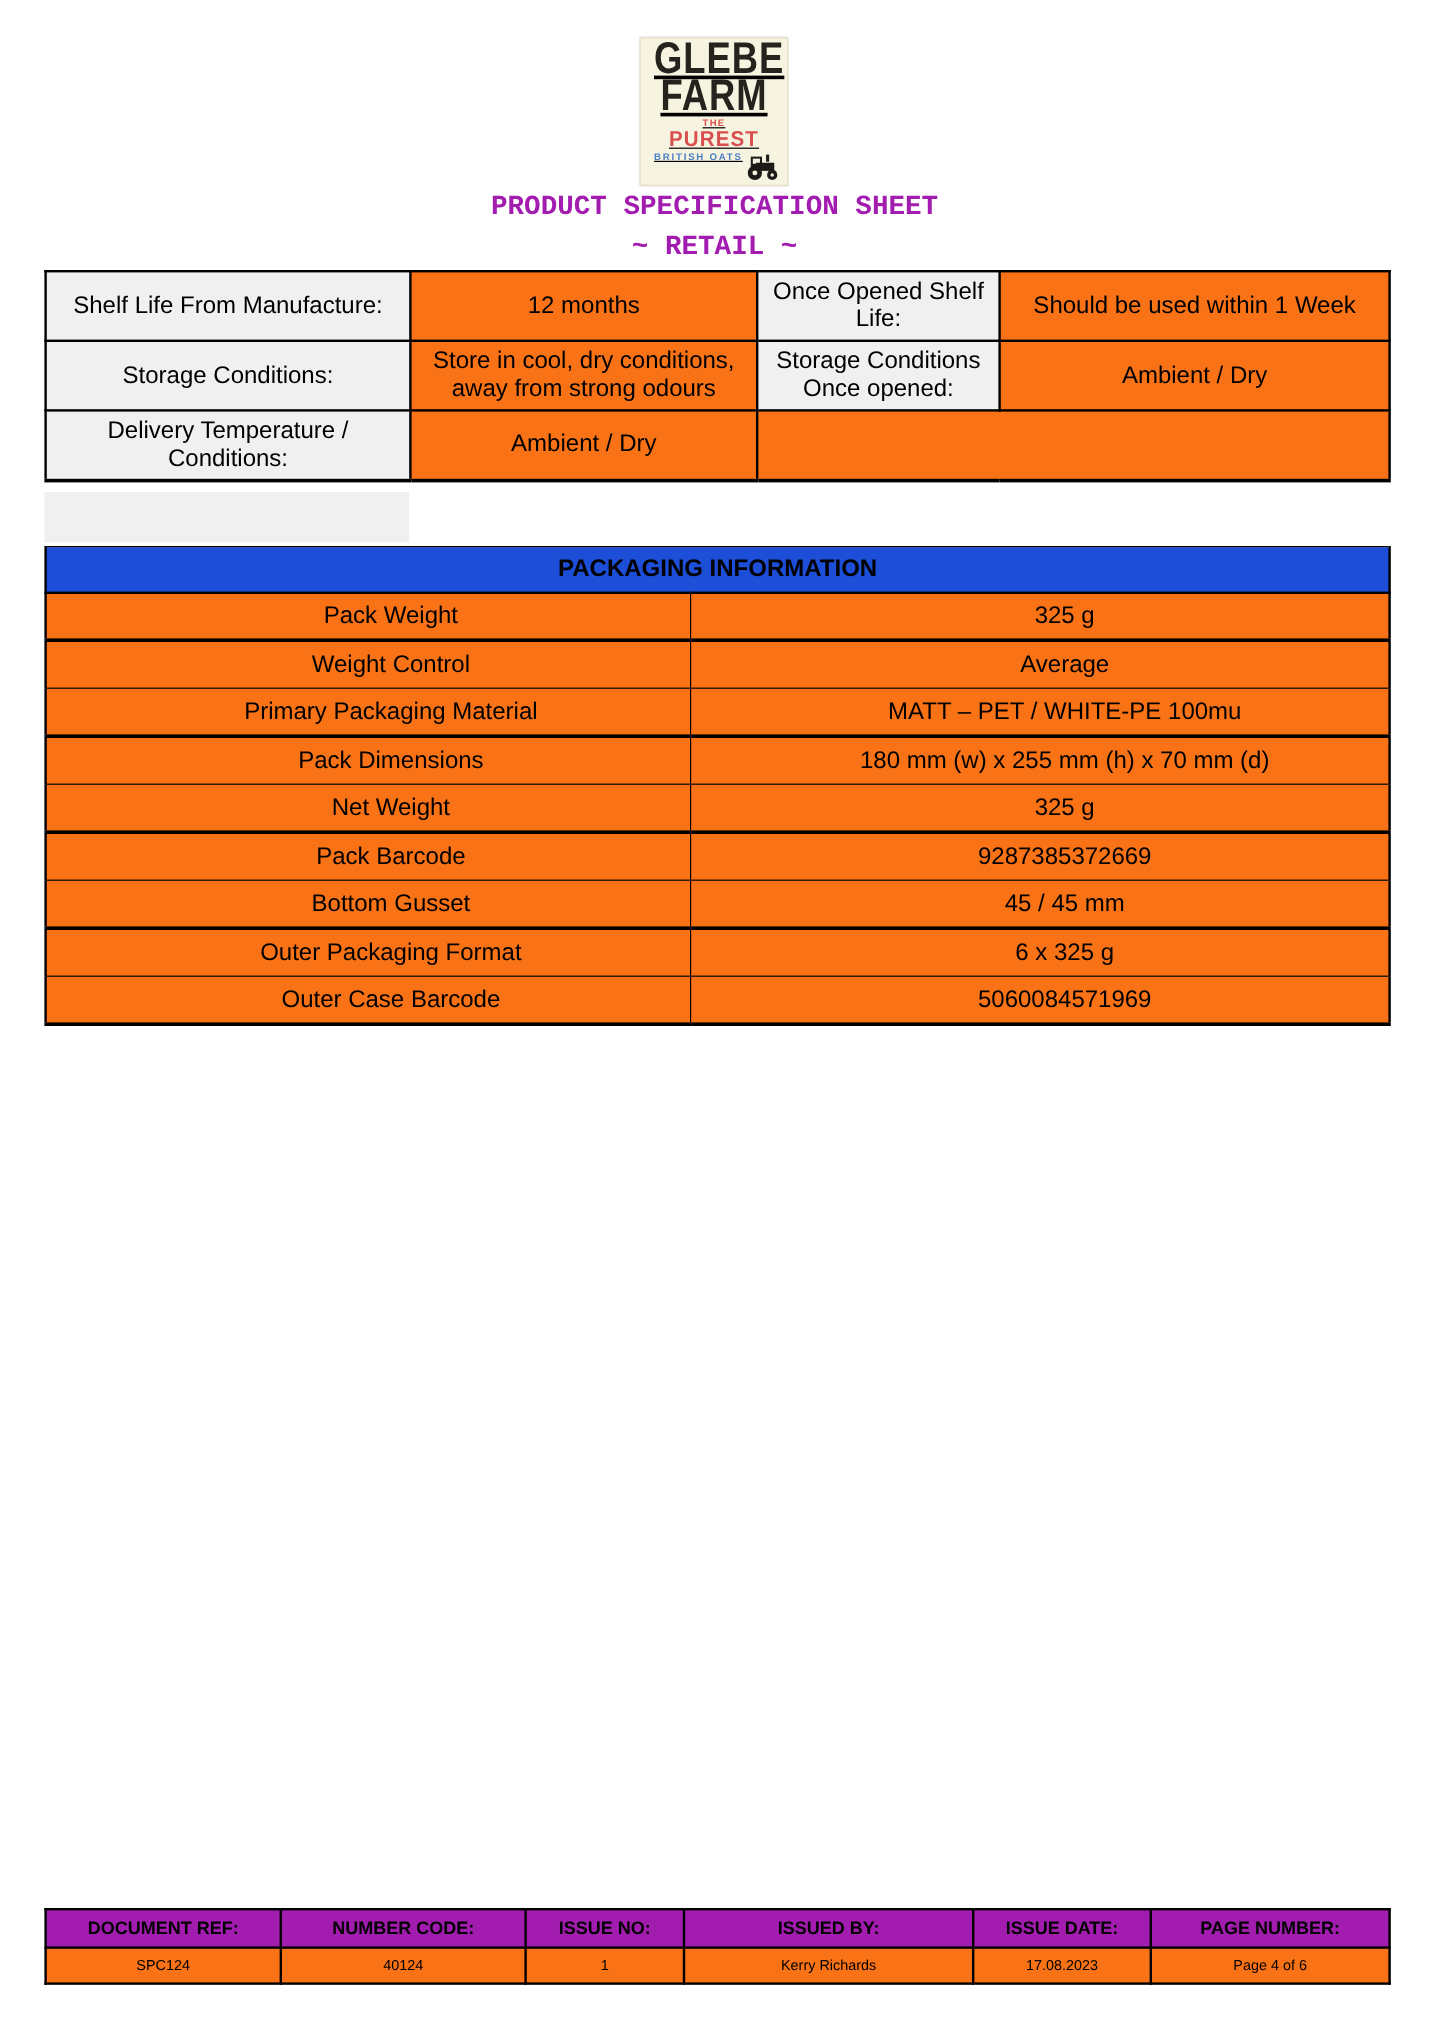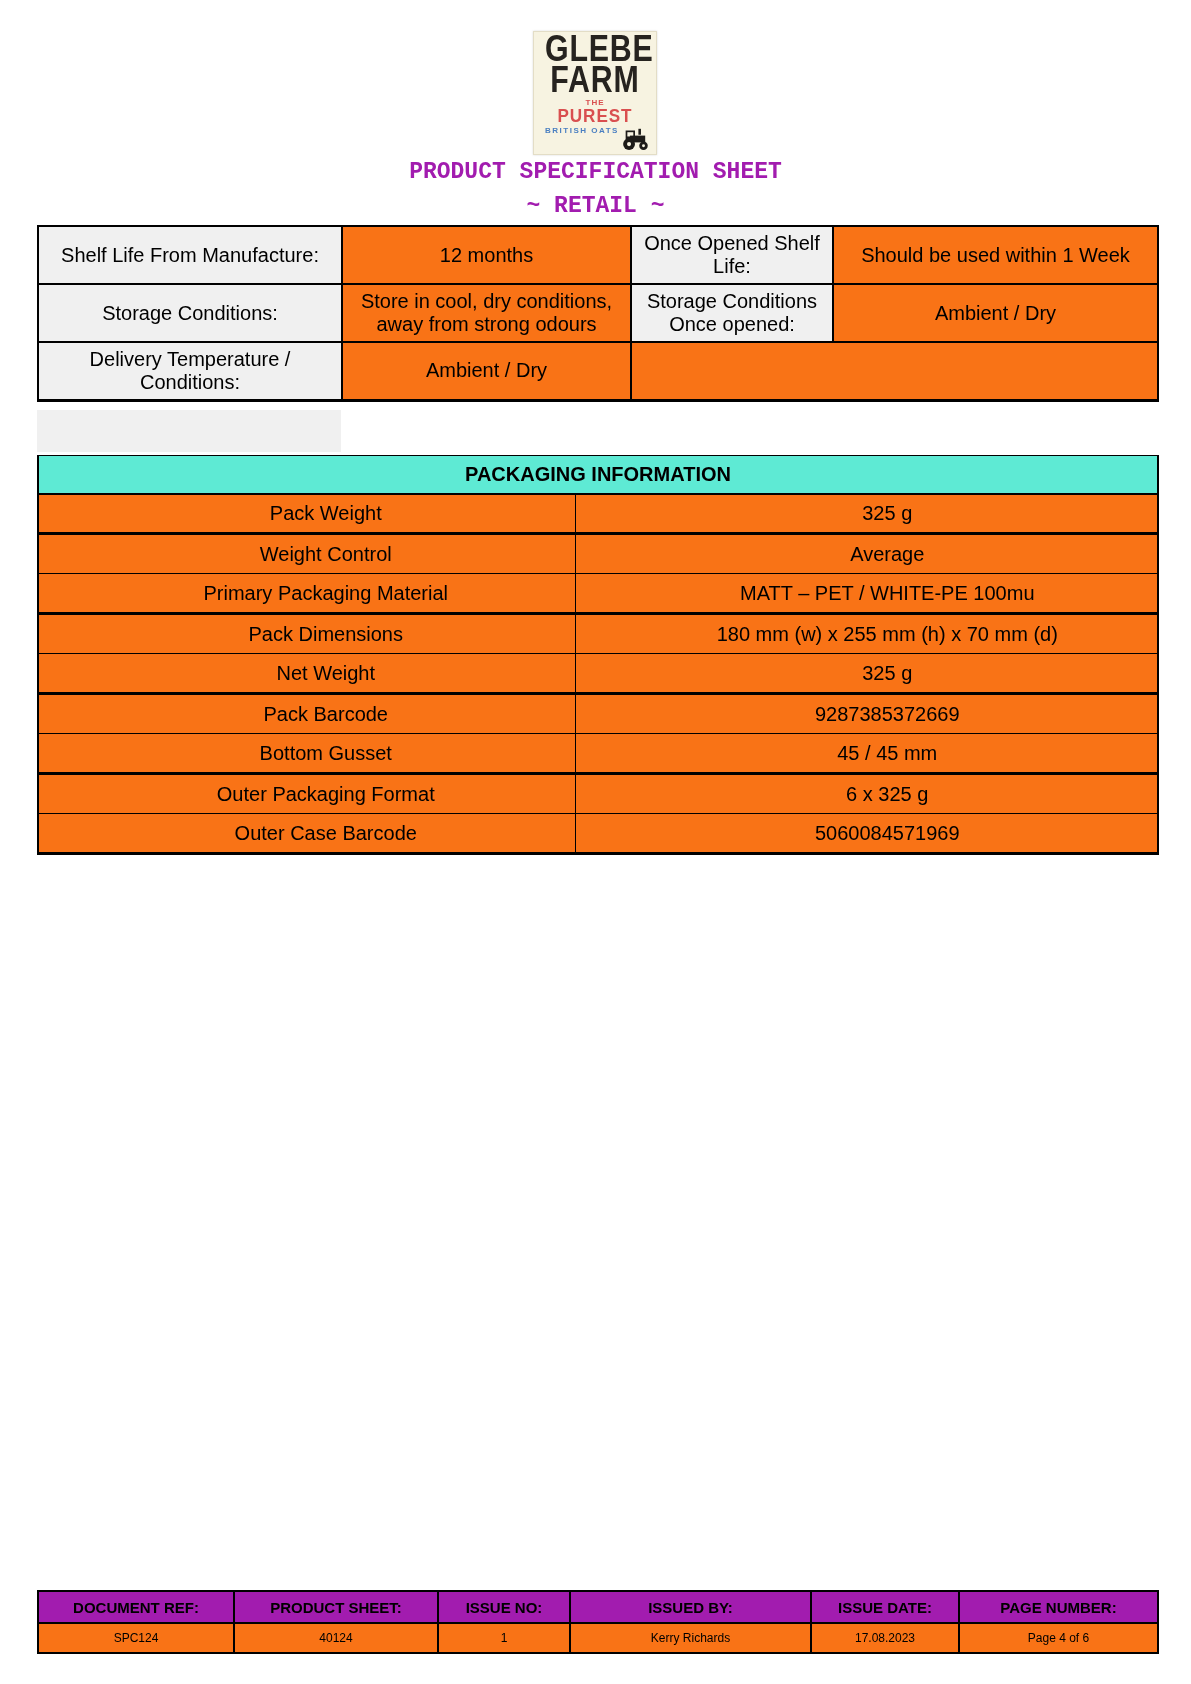--- a/index.html
+++ b/index.html
@@ -15,20 +15,21 @@
   
   .logo-box {
     position: absolute;
     left: 533px; top: 31px;
     width: 124px; height: 124px;
     background: #f7f3e1;
     border: 1px solid #e3ddc6;
     box-shadow: 0 0 2px rgba(0,0,0,.15);
     text-align: center;
     overflow: hidden;
+    text-decoration: underline;
   }
   .logo-word {
     font-weight: bold;
     font-size: 37px;
     line-height: 0.82;
     letter-spacing: 1px;
     color: #26231f;
     transform: scaleX(0.82);
     transform-origin: center;
     margin-top: 2px;
@@ -91,21 +92,21 @@
     width: 304px; height: 42px;
     background: #f0f0f0;
   }
 
   
   .pack-table {
     position: absolute; left: 37px; top: 455px;
     width: 1120px;
   }
   .pack-table td.header-band {
-    background: #5eead4;
+    background: #1d4ed8;
     font-weight: bold;
     height: 38px;
     border-bottom-width: 2px;
   }
   .pack-table td { height: 40px; border-width: 1px 2px; }
   .pack-table tr.first td { border-top-width: 2px; }
   .pack-table tr.thick td { border-bottom-width: 3px; }
   .pack-table tr.last td { border-bottom-width: 3px; }
   .pack-table td.val { border-left-width: 1px; padding-left: 48px; }
   .pack-table td.lbl { border-right-width: 1px; padding-left: 44px; }
@@ -233,21 +234,21 @@
     <col style="width:196px">
       <col style="width:204px">
       <col style="width:132px">
     <col style="width:241px">
       <col style="width:148px">
       <col style="width:199px">
   </colgroup>
   <tbody>
       <tr>
     <td class="head">DOCUMENT REF:</td>
-    <td class="head">PRODUCT SHEET:</td>
+    <td class="head">NUMBER CODE:</td>
     <td class="head">ISSUE NO:</td>
     <td class="head">ISSUED BY:</td>
     <td class="head">ISSUE DATE:</td>
     <td class="head">PAGE NUMBER:</td>
   </tr>
   <tr>
     <td class="value">SPC124</td>
     <td class="value">40124</td>
     <td class="value">1</td>
     <td class="value">Kerry Richards</td>

